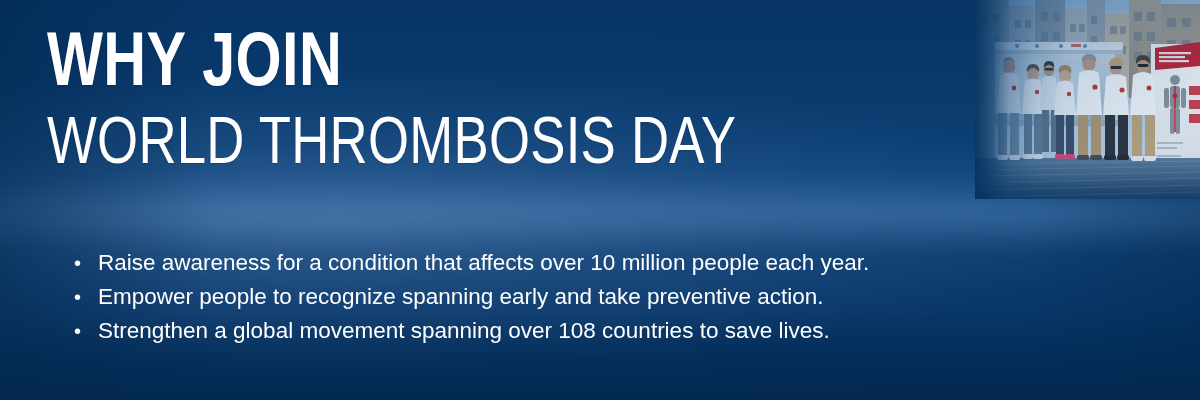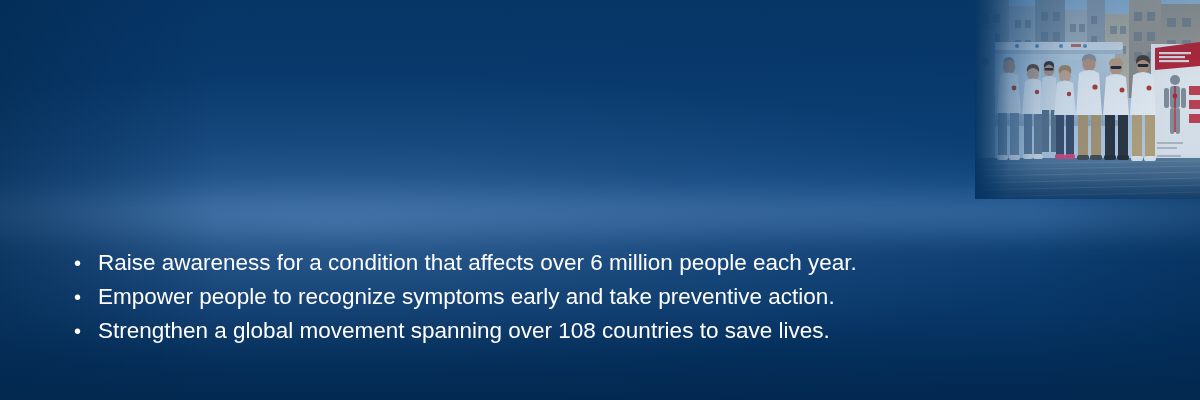--- a/index.html
+++ b/index.html
@@ -388,29 +388,33 @@
         </g>
       </g>
 
       <rect x="0" y="0" width="225" height="199" fill="url(#tint)"></rect>
     </svg>
     <div class="photo-fade"></div>
   </div>
 
   <div class="bg-vignette"></div>
 
+  <div class="headline">
+    <span class="headline-line1">WHY JOIN</span>
+    <span class="headline-line2">WORLD THROMBOSIS DAY</span>
+  </div>
 
   <ul class="bullets">
     <li class="bullet-item">
       <span class="bullet-dot">•</span>
-      <span class="bullet-text">Raise awareness for a condition that affects over 6 million people each year.</span>
+      <span class="bullet-text">Raise awareness for a condition that affects over 10 million people each year.</span>
     </li>
     <li class="bullet-item">
       <span class="bullet-dot">•</span>
-      <span class="bullet-text">Empower people to recognize symptoms early and take preventive action.</span>
+      <span class="bullet-text">Empower people to recognize spanning early and take preventive action.</span>
     </li>
     <li class="bullet-item">
       <span class="bullet-dot">•</span>
       <span class="bullet-text">Strengthen a global movement spanning over 108 countries to save lives.</span>
     </li>
   </ul>
 
 </div>
 
 </body></html>

